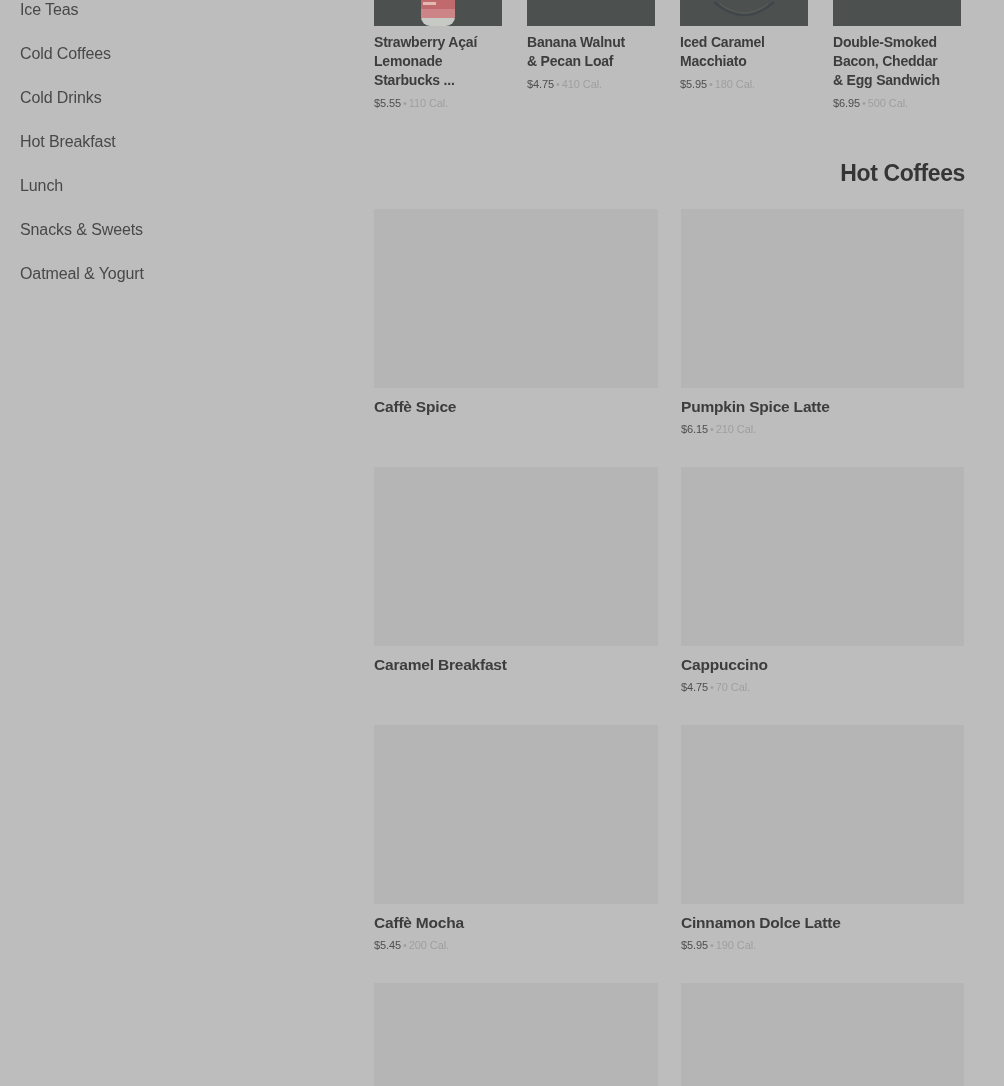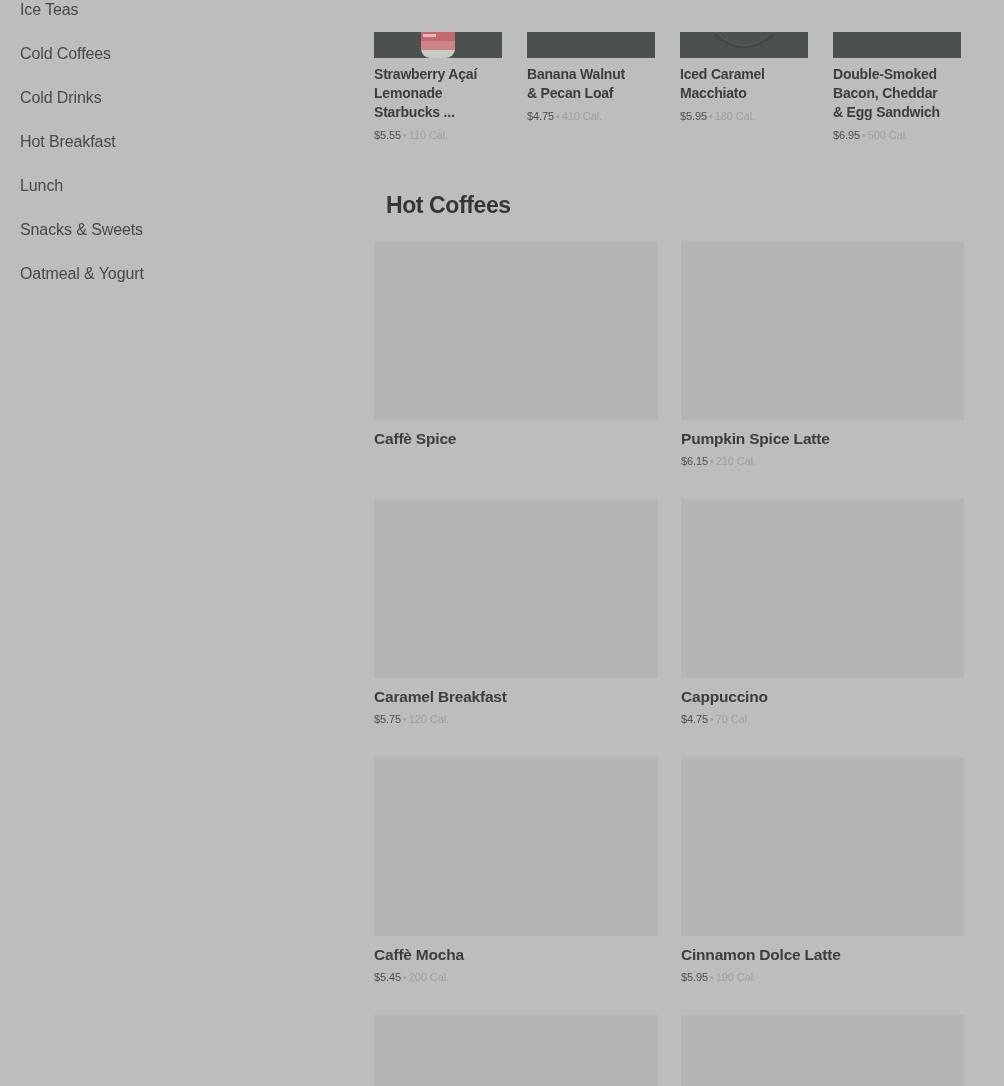--- a/index.html
+++ b/index.html
@@ -17,34 +17,34 @@
   
   .sidebar{position:absolute;left:20px;top:1px;width:330px;}
   .side-item{
     font-size:16px;line-height:18px;margin:0 0 26px;color:var(--side);
     font-weight:500;letter-spacing:-0.1px;cursor:pointer;
   }
   
   .main{position:absolute;left:374px;top:0;width:591px;}
   
   .featured-row{display:flex;gap:25px;align-items:flex-start;}
-  .fcard{width:128px;flex:0 0 128px;cursor:pointer;margin-top:32px;}
+  .fcard{width:128px;flex:0 0 128px;cursor:pointer;}
   .fimg{width:128px;height:26px;background:var(--dark);position:relative;overflow:hidden;}
   .ftitle{
     margin:7px 0 0;font-size:14px;line-height:19px;font-weight:700;
     color:var(--title);letter-spacing:-0.2px;white-space:pre-line;
   }
   .meta{margin:5px 0 0;font-size:11px;line-height:16px;letter-spacing:-0.1px;}
   .price{color:var(--price);}
   .dot{color:var(--cal);padding:0 2px;}
   .cal{color:var(--cal);}
   
   .section-title{
-    margin:50px 12px 0;font-size:23px;line-height:24px;font-weight:700;
-    color:var(--head);letter-spacing:-0.4px;
+    margin:50px 0 0;font-size:23px;line-height:24px;font-weight:700;
+    color:var(--head);letter-spacing:-0.4px;text-align:right;
   }
   
   .grid{
     margin-top:24px;display:grid;grid-template-columns:284px 283px;
     column-gap:23px;row-gap:30px;
   }
   .gcard{cursor:pointer;}
   .gimg{width:100%;height:179px;background:var(--ph);}
   .gtitle{
     margin:10px 0 0;font-size:15.5px;line-height:18px;font-weight:700;
@@ -121,21 +121,20 @@
         <h3 class="gtitle">Caffè Spice</h3>
       </article>
       <article class="gcard">
         <div class="gimg"></div>
         <h3 class="gtitle">Pumpkin Spice Latte</h3>
         <p class="meta"><span class="price">$6.15</span><span class="dot">•</span><span class="cal">210 Cal.</span></p>
       </article>
       <article class="gcard">
         <div class="gimg"></div>
         <h3 class="gtitle">Caramel Breakfast</h3>
-        <p class="meta"><span class="price">$5.75</span><span class="dot">•</span><span class="cal">120 Cal.</span></p>
       </article>
       <article class="gcard">
         <div class="gimg"></div>
         <h3 class="gtitle">Cappuccino</h3>
         <p class="meta"><span class="price">$4.75</span><span class="dot">•</span><span class="cal">70 Cal.</span></p>
       </article>
       <article class="gcard">
         <div class="gimg"></div>
         <h3 class="gtitle">Caffè Mocha</h3>
         <p class="meta"><span class="price">$5.45</span><span class="dot">•</span><span class="cal">200 Cal.</span></p>

